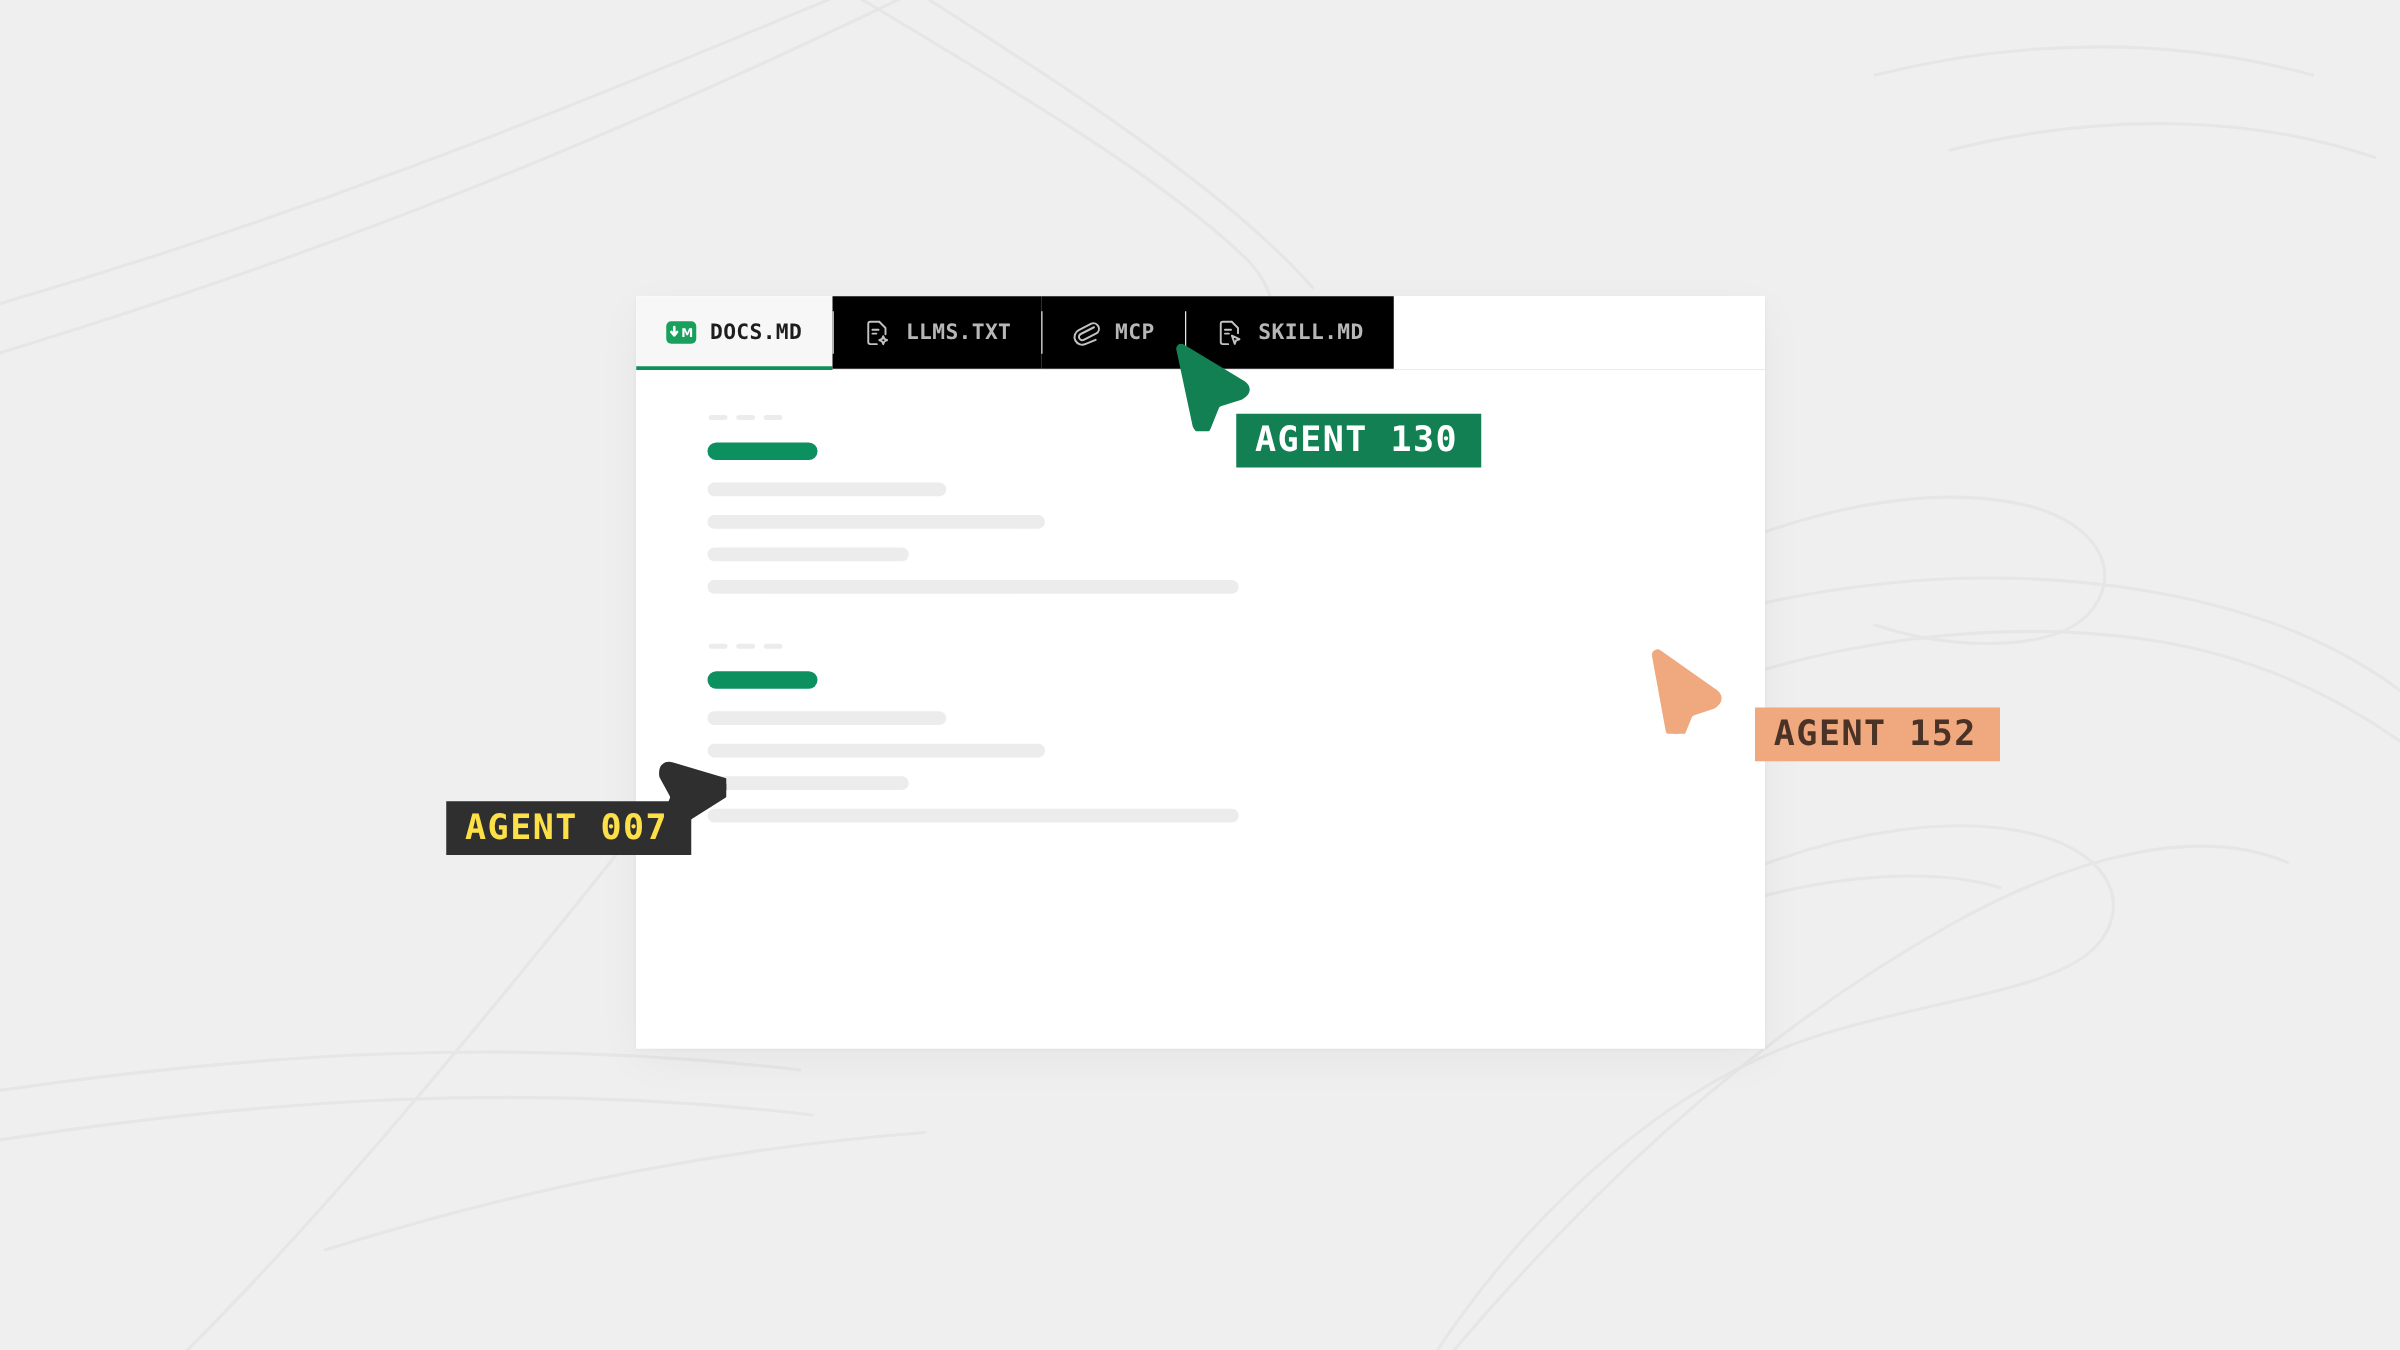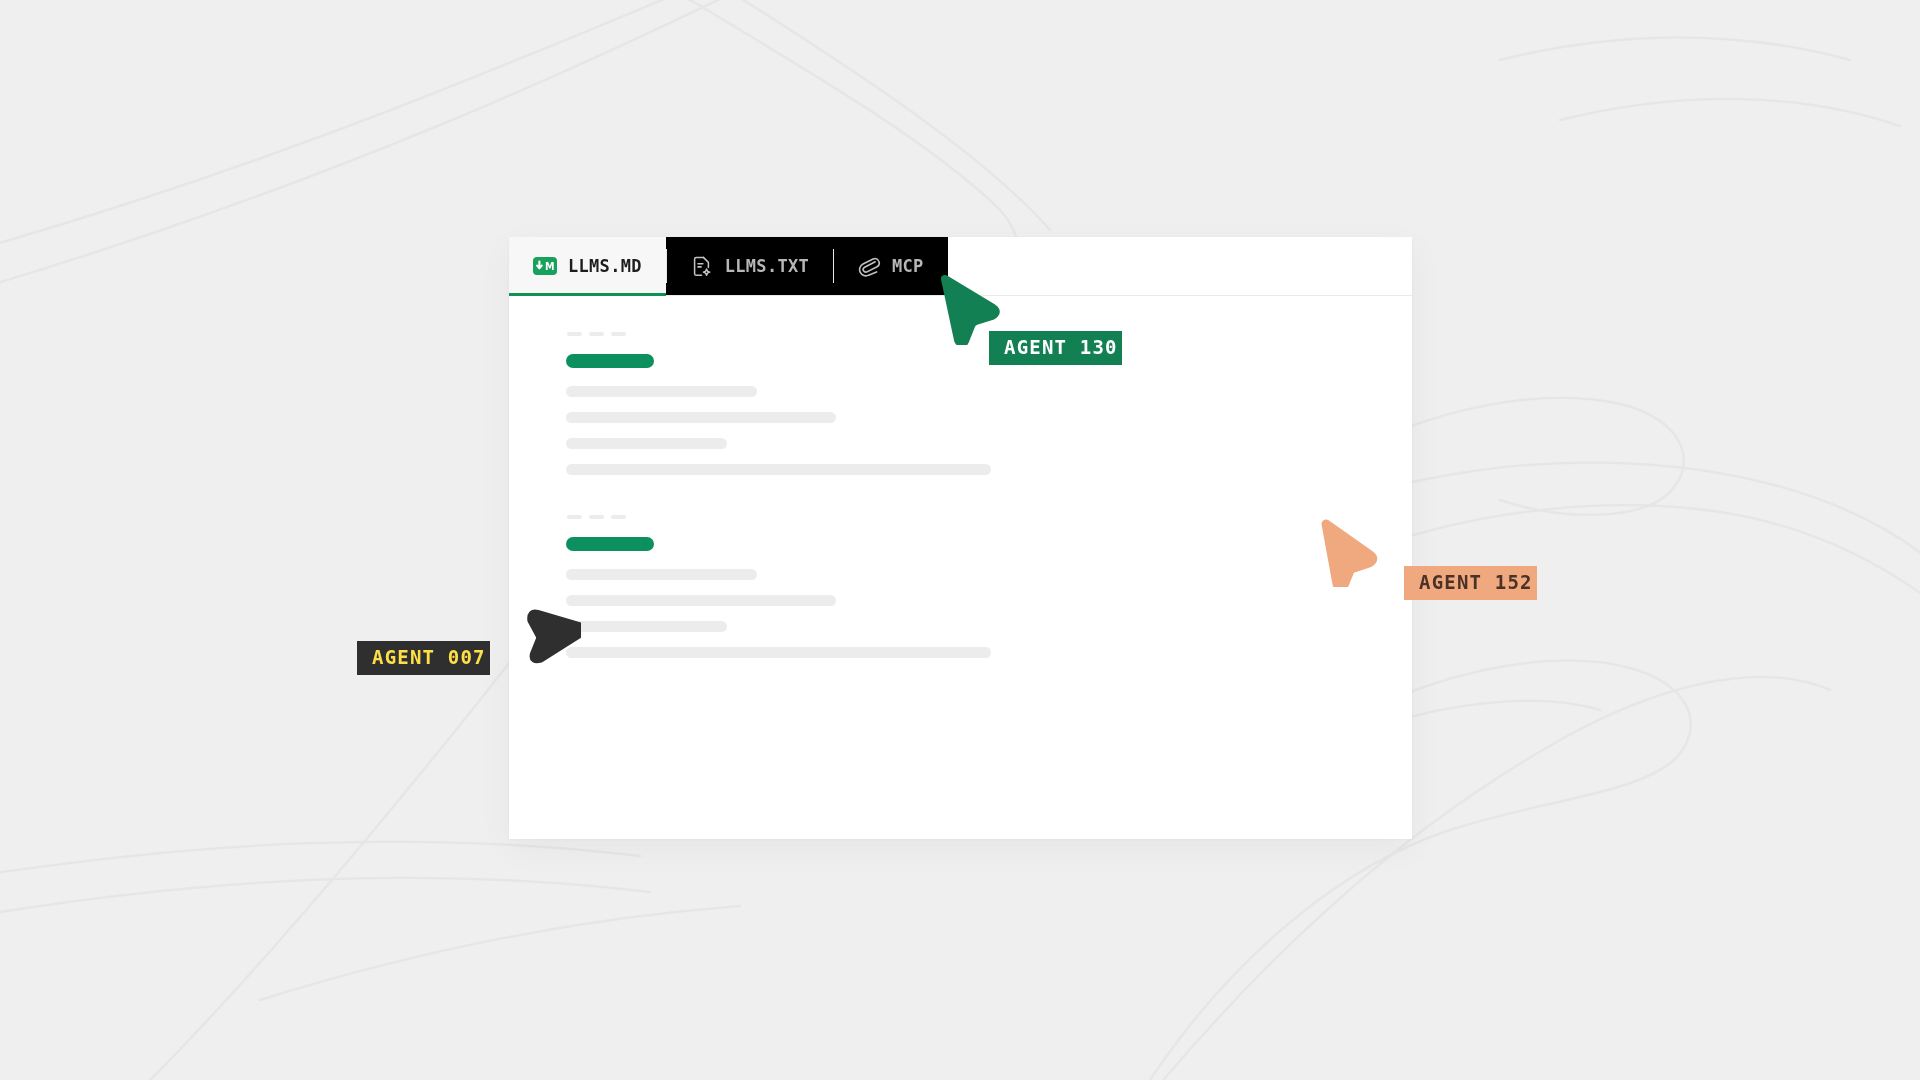--- a/index.html
+++ b/index.html
@@ -177,24 +177,24 @@
 
   .agent-pointer {
     position: absolute;
     left: 0;
     top: 0;
   }
 
   .agent-label {
     position: absolute;
     font-family: "DejaVu Sans Mono", "Liberation Mono", monospace;
-    font-size: 19px;
+    font-size: 28px;
     font-weight: bold;
     letter-spacing: 1.2px;
-    padding: 7px 4px 8px 15px;
+    padding: 7px 18px 8px 15px;
     white-space: nowrap;
     line-height: 1;
   }
 
   #agent-130 { left: 940px; top: 275px; }
   #agent-130 .agent-label {
     left: 49px; top: 56px;
     background: #128053;
     color: #ffffff;
   }
@@ -245,21 +245,21 @@
 
       <div class="tab active">
         <span class="tab-icon">
           <span class="md-badge">
             <svg width="20" height="13" viewBox="0 0 20 13" aria-hidden="true">
               <path d="M4.4 1.6 L4.4 7.6 M2.1 5.6 L4.4 8.3 L6.7 5.6" stroke="#ffffff" stroke-width="2.1" fill="none" stroke-linecap="round" stroke-linejoin="round"></path>
               <text x="10.0" y="9.9" font-family="DejaVu Sans, sans-serif" font-size="9.6" font-weight="bold" fill="#ffffff">M</text>
             </svg>
           </span>
         </span>
-        <span class="tab-label">LLMS.MD</span>
+        <span class="tab-label">DOCS.MD</span>
       </div>
 
       <div class="tab">
         <span class="tab-icon">
           <svg width="23" height="23" viewBox="0 0 24 24" fill="none" stroke="#c2c2c2" stroke-width="1.6" stroke-linecap="round" stroke-linejoin="round" aria-hidden="true">
             <path d="M14 2.5 H6.5 A1.7 1.7 0 0 0 4.8 4.2 V19.5 A1.7 1.7 0 0 0 6.5 21.2 H12"></path>
             <path d="M14 2.5 L19.2 7.7 V13"></path>
             <path d="M8.3 9.2 H13.4 M8.3 12.4 H11.6"></path>
             <path d="M17.3 14.6 L18.3 16.9 L20.6 17.9 L18.3 18.9 L17.3 21.2
                      L16.3 18.9 L14 17.9 L16.3 16.9 Z"></path>
@@ -274,20 +274,31 @@
             <g transform="rotate(18 12 12)">
               <path d="M16.6 6.1 L8.2 14.5 a2.6 2.6 0 0 0 3.7 3.7 l8.0 -8.0
                        a4.4 4.4 0 0 0 -6.2 -6.2 l-8.0 8.0
                        a6.2 6.2 0 0 0 8.8 8.8 L21 15.3"></path>
             </g>
           </svg>
         </span>
         <span class="tab-label">MCP</span>
       </div>
 
+      <div class="tab">
+        <span class="tab-icon">
+          <svg width="23" height="23" viewBox="0 0 24 24" fill="none" stroke="#c2c2c2" stroke-width="1.6" stroke-linecap="round" stroke-linejoin="round" aria-hidden="true">
+            <path d="M14 2.5 H6.5 A1.7 1.7 0 0 0 4.8 4.2 V19.5 A1.7 1.7 0 0 0 6.5 21.2 H11"></path>
+            <path d="M14 2.5 L19.2 7.7 V12"></path>
+            <path d="M8.3 9.2 H13.4 M8.3 12.4 H11.6"></path>
+            <path d="M14.1 14.1 L20.4 17.1 L17.6 18.1 L16.5 21.0 Z" fill="none"></path>
+          </svg>
+        </span>
+        <span class="tab-label">SKILL.MD</span>
+      </div>
 
       <div style="flex:1 1 auto; background:#ffffff;"></div>
     </div>
 
     <div id="doc-body">
 
       <div class="doc-section">
         <div class="ellipsis-row">
           <span class="ellipsis-dash"></span>
           <span class="ellipsis-dash"></span>

